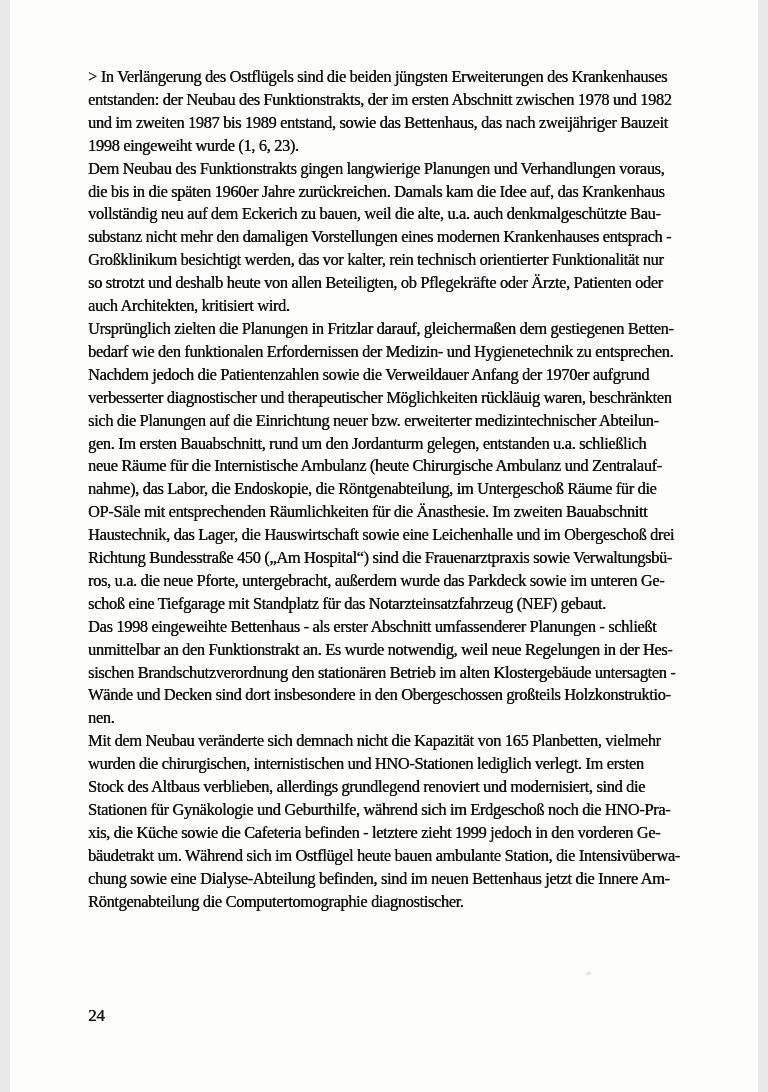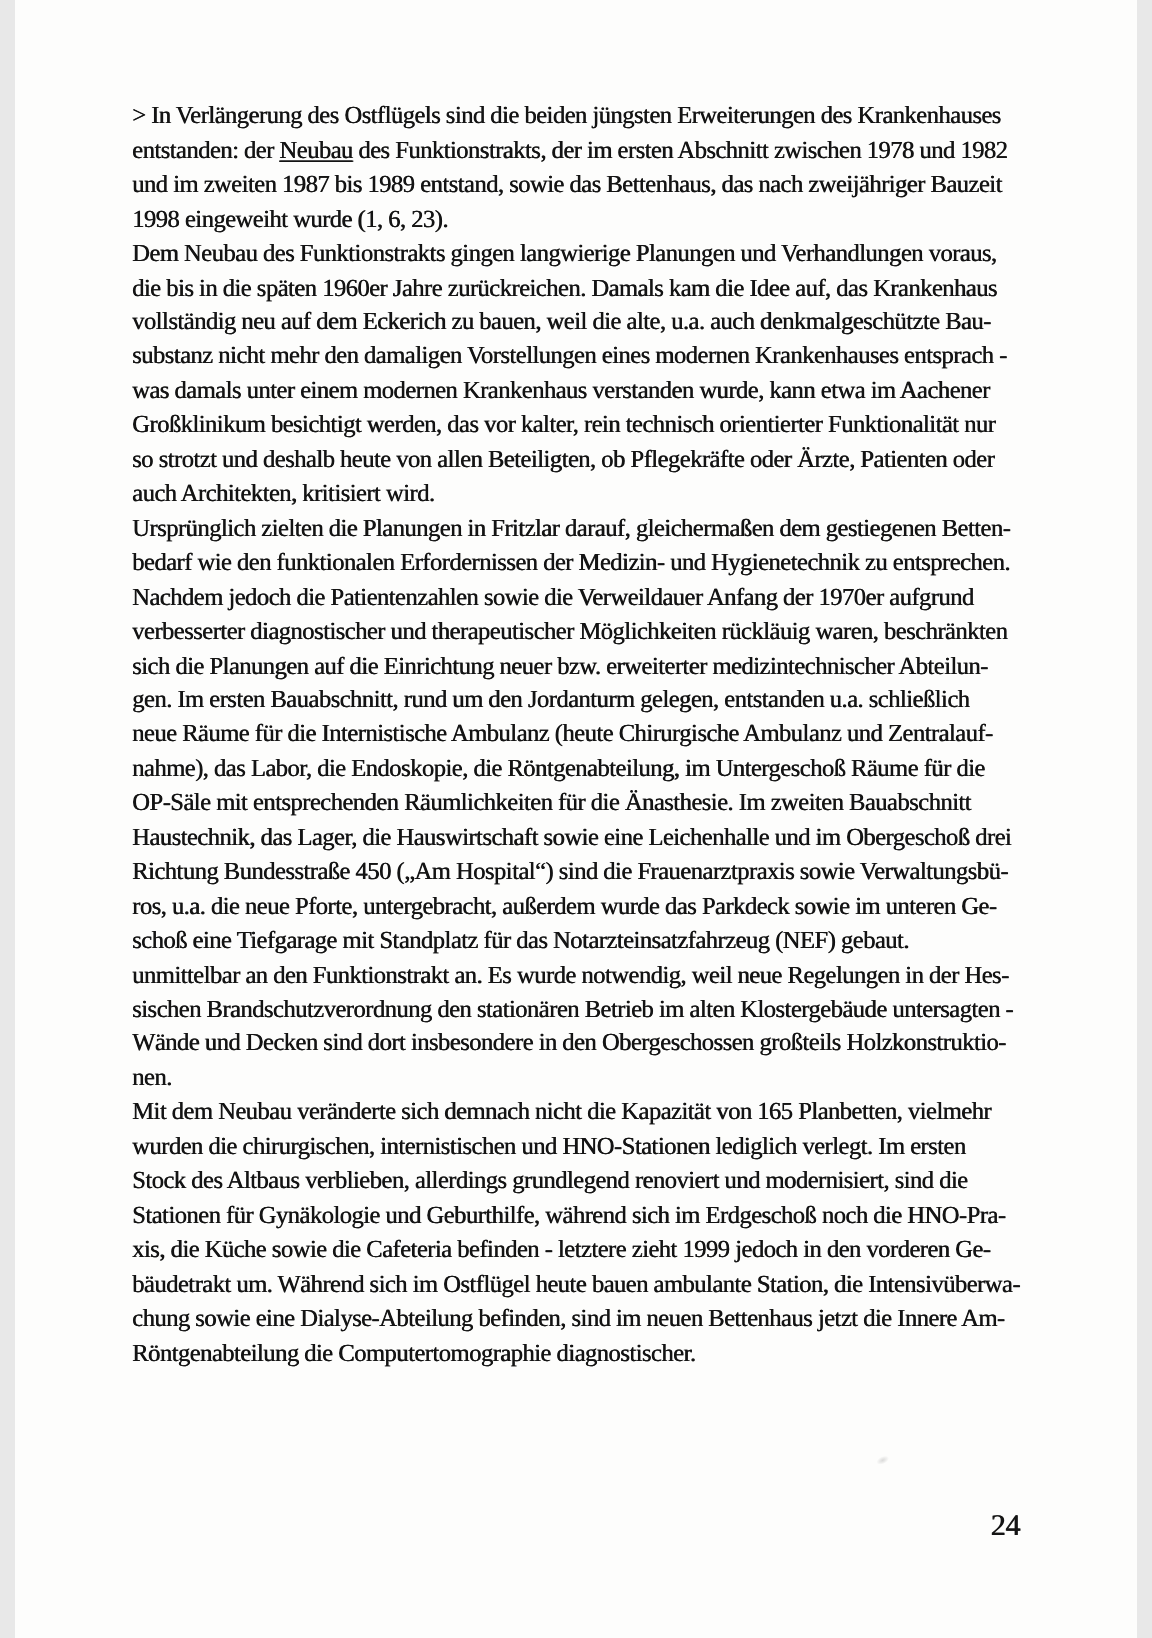--- a/index.html
+++ b/index.html
@@ -21,30 +21,29 @@
   }
   .paragraph { margin: 0; padding: 0; }
   .line {
     white-space: nowrap;
     font-size: 16.4px;
     line-height: 22.9px;
     letter-spacing: -0.35px;
     text-shadow: 0.35px 0 0 currentColor; 
   }
   .u {
-    text-decoration: underline;
     text-underline-offset: 2px;
   }
   .page-number {
     position: absolute;
     left: 78px;
     top: 1006px;
     width: 592px;
-    text-align: right;
-    font-size: 20px;
+    text-align: left;
+    font-size: 17px;
     letter-spacing: -0.2px;
     text-shadow: 0.4px 0 0 currentColor;
   }
   .scan-artifact {
     position: absolute;
     left: 574px;
     top: 971px;
     width: 9px;
     height: 5px;
     background: radial-gradient(ellipse at center, rgba(0,0,0,0.14), rgba(0,0,0,0) 70%);
@@ -60,41 +59,41 @@
         <div class="line">&gt; In Verlängerung des Ostflügels sind die beiden jüngsten Erweiterungen des Krankenhauses</div>
         <div class="line">entstanden: der <span class="u">Neubau</span> des Funktionstrakts, der im ersten Abschnitt zwischen 1978 und 1982</div>
         <div class="line">und im zweiten 1987 bis 1989 entstand, sowie das Bettenhaus, das nach zweijähriger Bauzeit</div>
         <div class="line">1998 eingeweiht wurde (1, 6, 23).</div>
       </div>
       <div class="paragraph">
         <div class="line">Dem Neubau des Funktionstrakts gingen langwierige Planungen und Verhandlungen voraus,</div>
         <div class="line">die bis in die späten 1960er Jahre zurückreichen. Damals kam die Idee auf, das Krankenhaus</div>
         <div class="line">vollständig neu auf dem Eckerich zu bauen, weil die alte, u.a. auch denkmalgeschützte Bau-</div>
         <div class="line">substanz nicht mehr den damaligen Vorstellungen eines modernen Krankenhauses entsprach -</div>
-        <div class="line">was damals unter einem modernen Krankenhaus verstanden wurde, kann etwa im Aachener</div>
         <div class="line">Großklinikum besichtigt werden, das vor kalter, rein technisch orientierter Funktionalität nur</div>
         <div class="line">so strotzt und deshalb heute von allen Beteiligten, ob Pflegekräfte oder Ärzte, Patienten oder</div>
         <div class="line">auch Architekten, kritisiert wird.</div>
       </div>
       <div class="paragraph">
         <div class="line">Ursprünglich zielten die Planungen in Fritzlar darauf, gleichermaßen dem gestiegenen Betten-</div>
         <div class="line">bedarf wie den funktionalen Erfordernissen der Medizin- und Hygienetechnik zu entsprechen.</div>
         <div class="line">Nachdem jedoch die Patientenzahlen sowie die Verweildauer Anfang der 1970er aufgrund</div>
         <div class="line">verbesserter diagnostischer und therapeutischer Möglichkeiten rückläuig waren, beschränkten</div>
         <div class="line">sich die Planungen auf die Einrichtung neuer bzw. erweiterter medizintechnischer Abteilun-</div>
         <div class="line">gen. Im ersten Bauabschnitt, rund um den Jordanturm gelegen, entstanden u.a. schließlich</div>
         <div class="line">neue Räume für die Internistische Ambulanz (heute Chirurgische Ambulanz und Zentralauf-</div>
         <div class="line">nahme), das Labor, die Endoskopie, die Röntgenabteilung, im Untergeschoß Räume für die</div>
         <div class="line">OP-Säle mit entsprechenden Räumlichkeiten für die Änasthesie. Im zweiten Bauabschnitt</div>
         <div class="line">Haustechnik, das Lager, die Hauswirtschaft sowie eine Leichenhalle und im Obergeschoß drei</div>
         <div class="line">Richtung Bundesstraße 450 („Am Hospital“) sind die Frauenarztpraxis sowie Verwaltungsbü-</div>
         <div class="line">ros, u.a. die neue Pforte, untergebracht, außerdem wurde das Parkdeck sowie im unteren Ge-</div>
         <div class="line">schoß eine Tiefgarage mit Standplatz für das Notarzteinsatzfahrzeug (NEF) gebaut.</div>
       </div>
       <div class="paragraph">
+        <div class="line">Das 1998 eingeweihte Bettenhaus - als erster Abschnitt umfassenderer Planungen - schließt</div>
         <div class="line">unmittelbar an den Funktionstrakt an. Es wurde notwendig, weil neue Regelungen in der Hes-</div>
         <div class="line">sischen Brandschutzverordnung den stationären Betrieb im alten Klostergebäude untersagten -</div>
         <div class="line">Wände und Decken sind dort insbesondere in den Obergeschossen großteils Holzkonstruktio-</div>
         <div class="line">nen.</div>
       </div>
       <div class="paragraph">
         <div class="line">Mit dem Neubau veränderte sich demnach nicht die Kapazität von 165 Planbetten, vielmehr</div>
         <div class="line">wurden die chirurgischen, internistischen und HNO-Stationen lediglich verlegt. Im ersten</div>
         <div class="line">Stock des Altbaus verblieben, allerdings grundlegend renoviert und modernisiert, sind die</div>
         <div class="line">Stationen für Gynäkologie und Geburthilfe, während sich im Erdgeschoß noch die HNO-Pra-</div>

